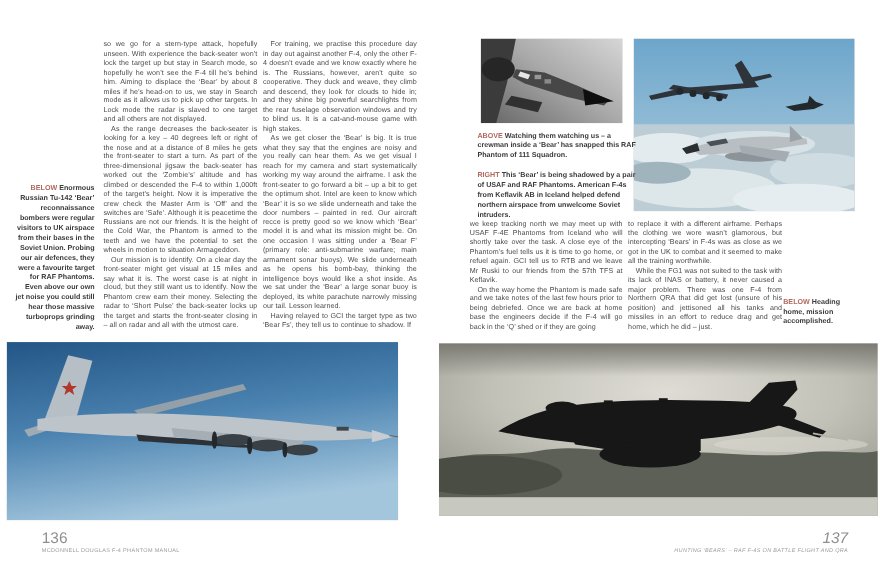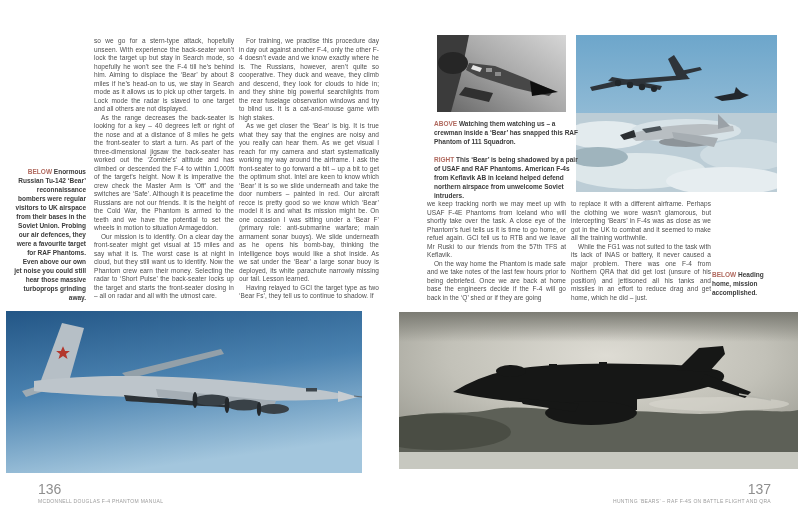--- a/index.html
+++ b/index.html
@@ -29,21 +29,21 @@
   .photo{position:absolute;overflow:hidden;margin:0;padding:0;background:#dcdcdc;}
   .photo svg{display:block;width:100%;height:100%;}
   #photo-bear{left:6px;top:311px;width:356px;height:162px;}
   #photo-bw{left:437px;top:35px;width:129px;height:77px;}
   #photo-pair{left:576px;top:35px;width:201px;height:157px;}
   #photo-dark{left:399px;top:312px;width:399px;height:157px;}
 
   
   .folio{position:absolute;top:483px;}
   #folio-left{left:38px;text-align:left;}
-  #folio-right{right:29px;text-align:right;}
+  #folio-right{right:29px;text-align:right;font-style:italic;}
   .pagenum{font-size:14px;line-height:13px;color:#8f8f8f;}
   .runfoot{font-size:5px;line-height:6px;color:#9c9c9c;letter-spacing:0.3px;margin-top:2px;}
 </style>
 </head>
 <body>
 
 <div class="spread">
 
   <section>
 

